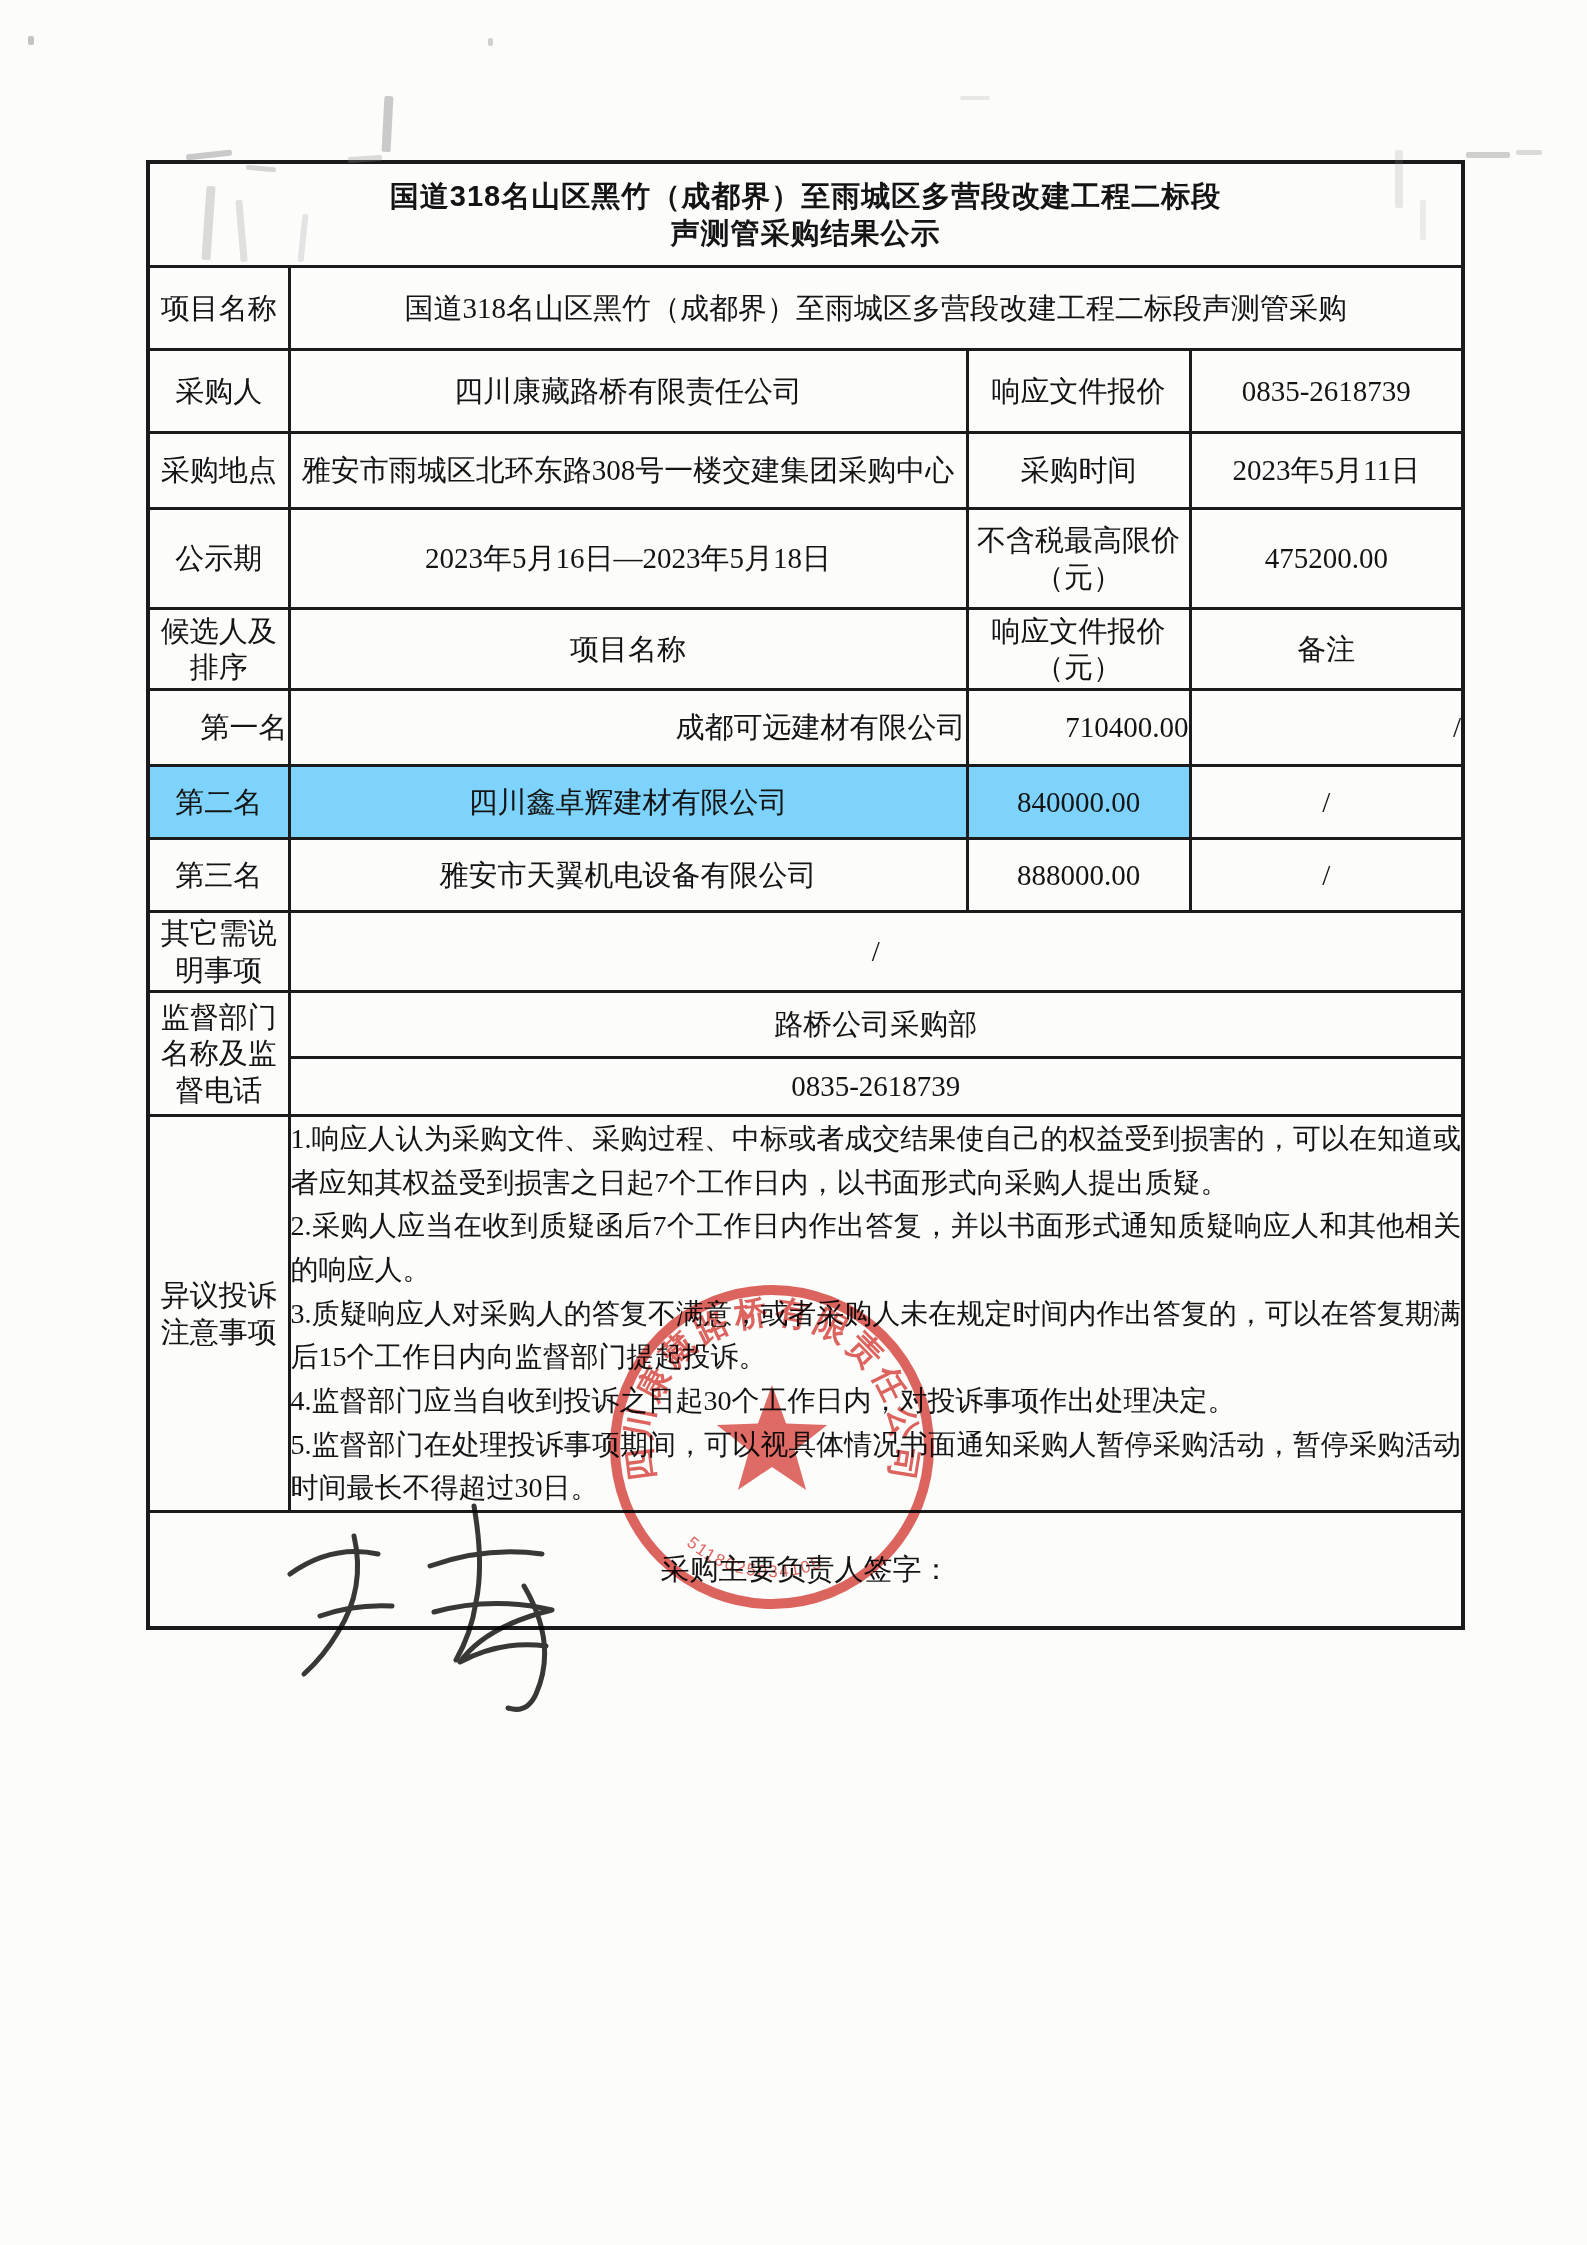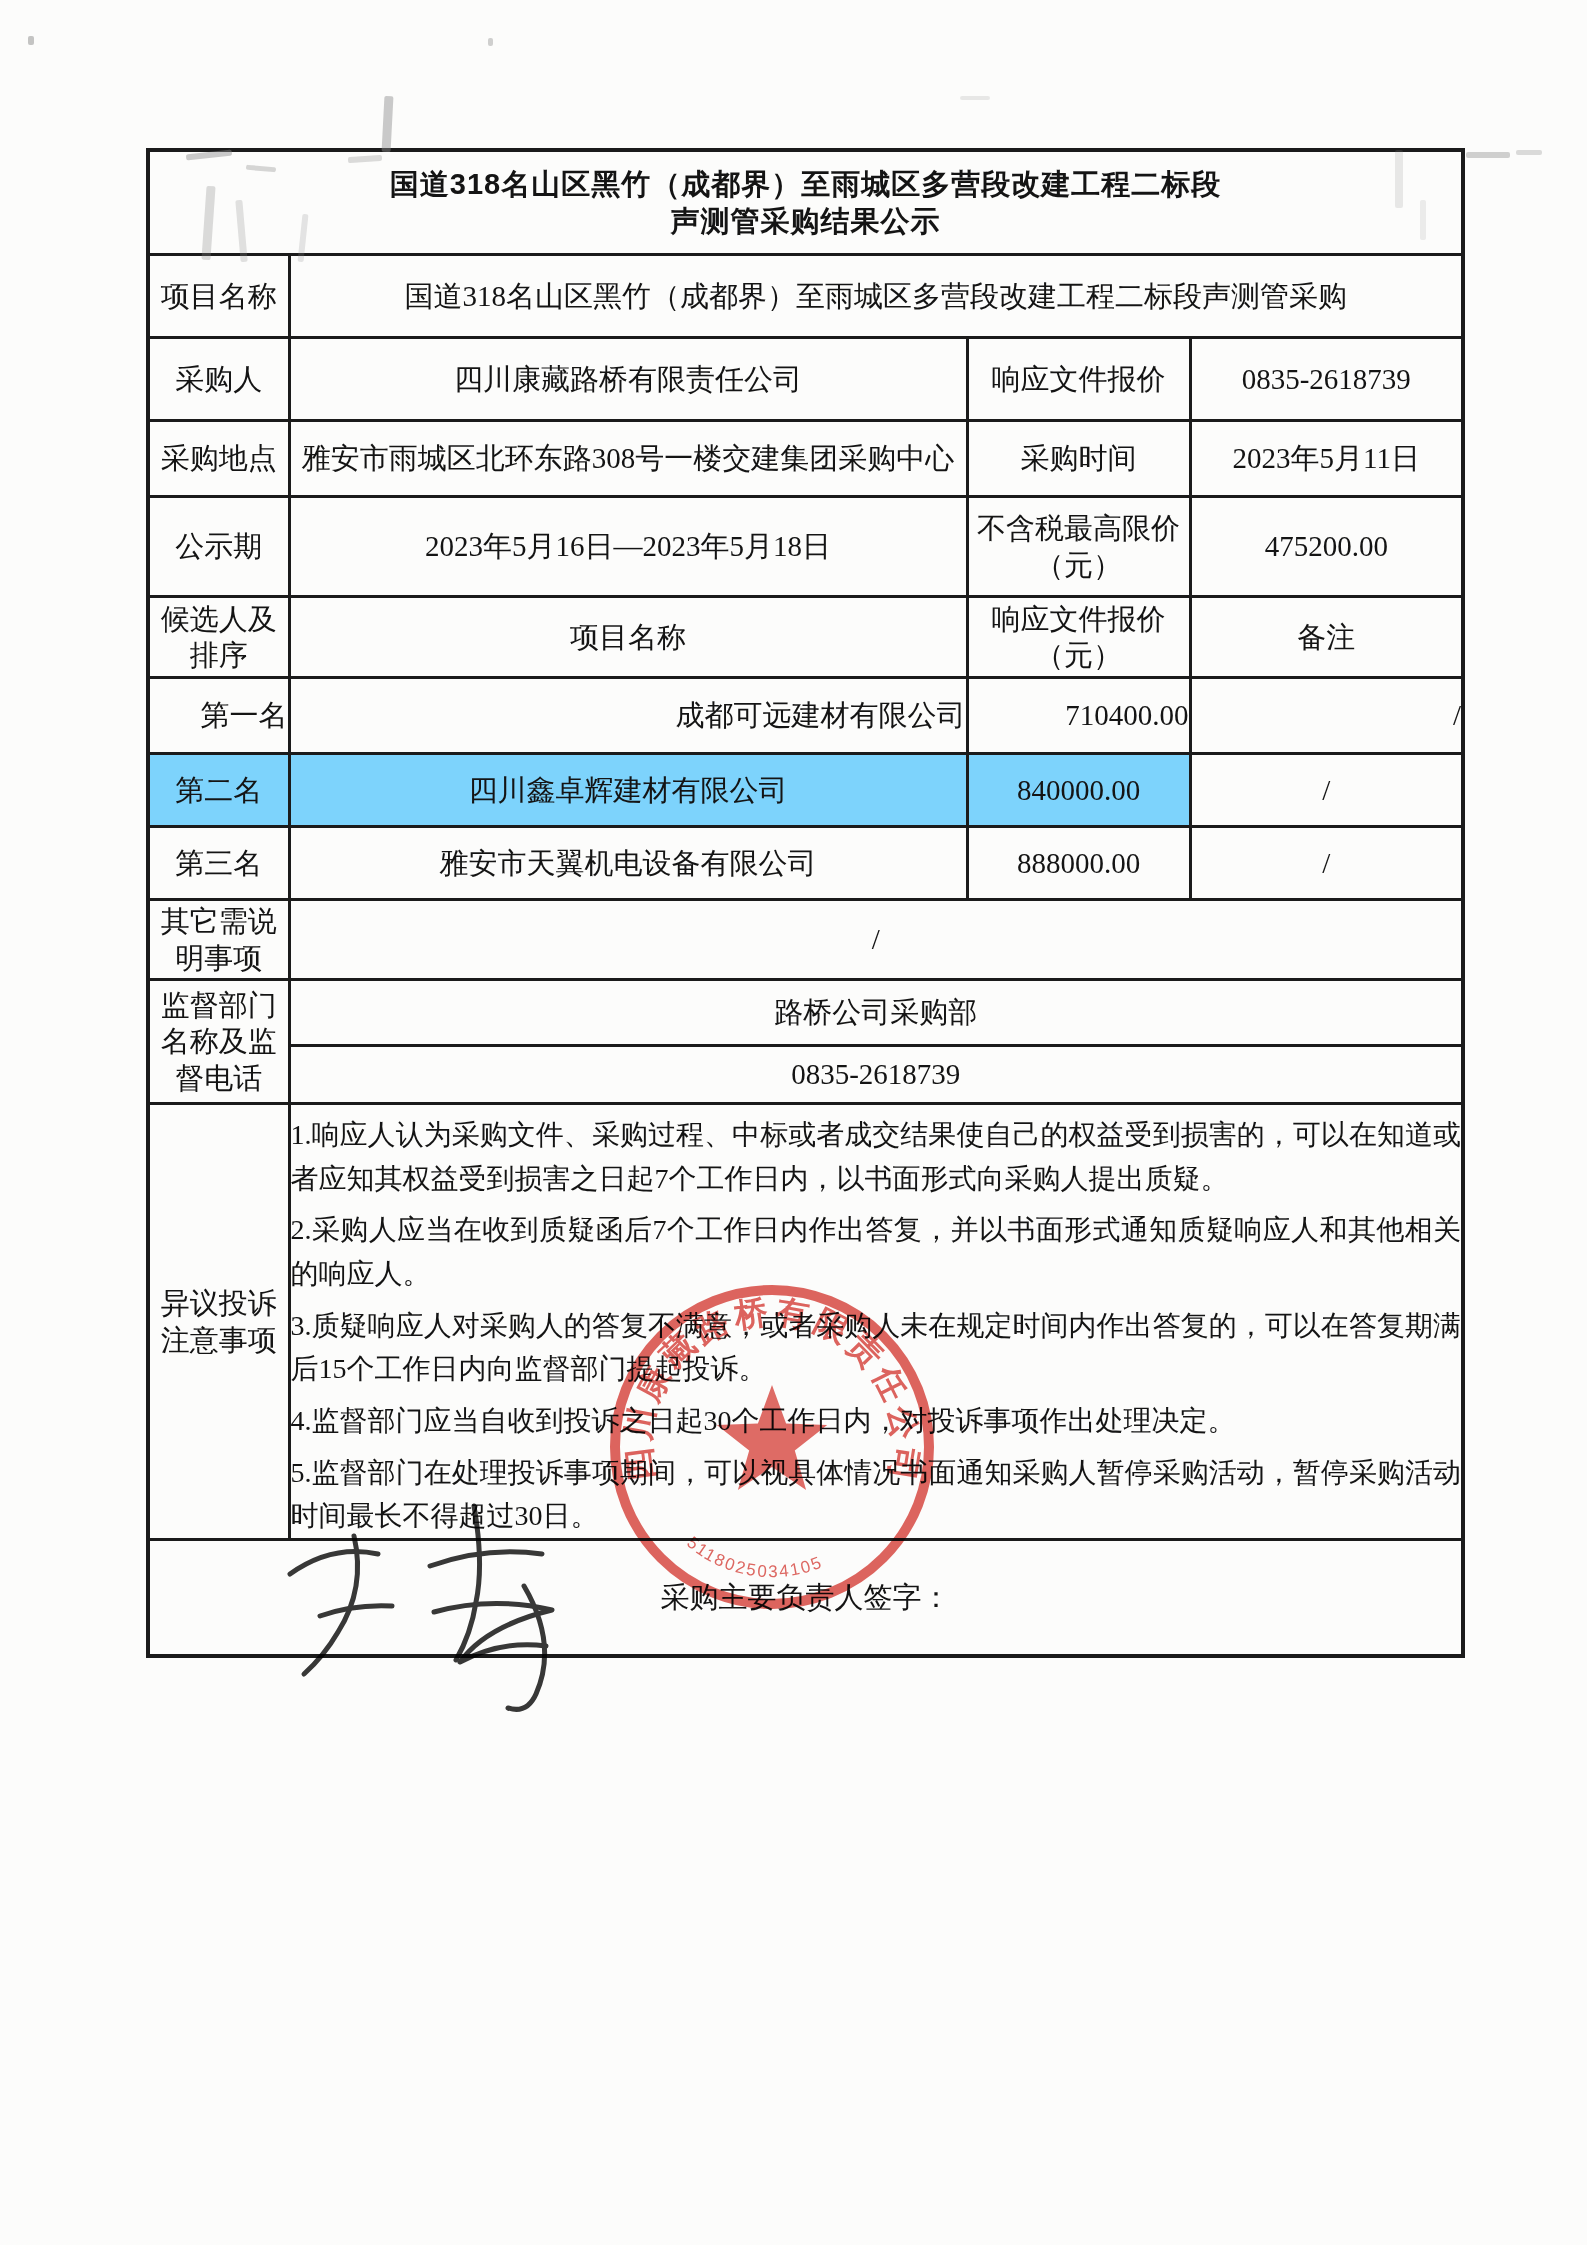--- a/index.html
+++ b/index.html
@@ -10,21 +10,21 @@
     color:#161616;
   }
   .page{
     position:relative;
     width:1587px;height:2245px;
     background:#fcfcfb;
     overflow:hidden;
   }
   table.doc{
     position:absolute;
-    left:146px;top:148px;
+    left:146px;top:160px;
     border-collapse:collapse;
     table-layout:fixed;
     width:1315px;
   }
   table.doc{border:4px solid #1b1b1b;}
   table.doc td{
     border:3px solid #1b1b1b;
     padding:0;
     vertical-align:middle;
     text-align:center;
@@ -59,21 +59,20 @@
   td.shaded{background:#7dd3fc;}
   td.dispute-cell{
     text-align:left;
     vertical-align:middle;
     padding:10px 14px 10px 16px;
   }
   .para{
     font-size:28px;
     line-height:1.56;
     text-align:justify;
-    margin-top:8px;
   }
   td.sign-cell{
     text-align:left;
     padding-left:16px;
     font-size:30px;
   }
   
   .seal{
     position:absolute;left:602px;top:1277px;width:340px;height:340px;
     mix-blend-mode:multiply;

